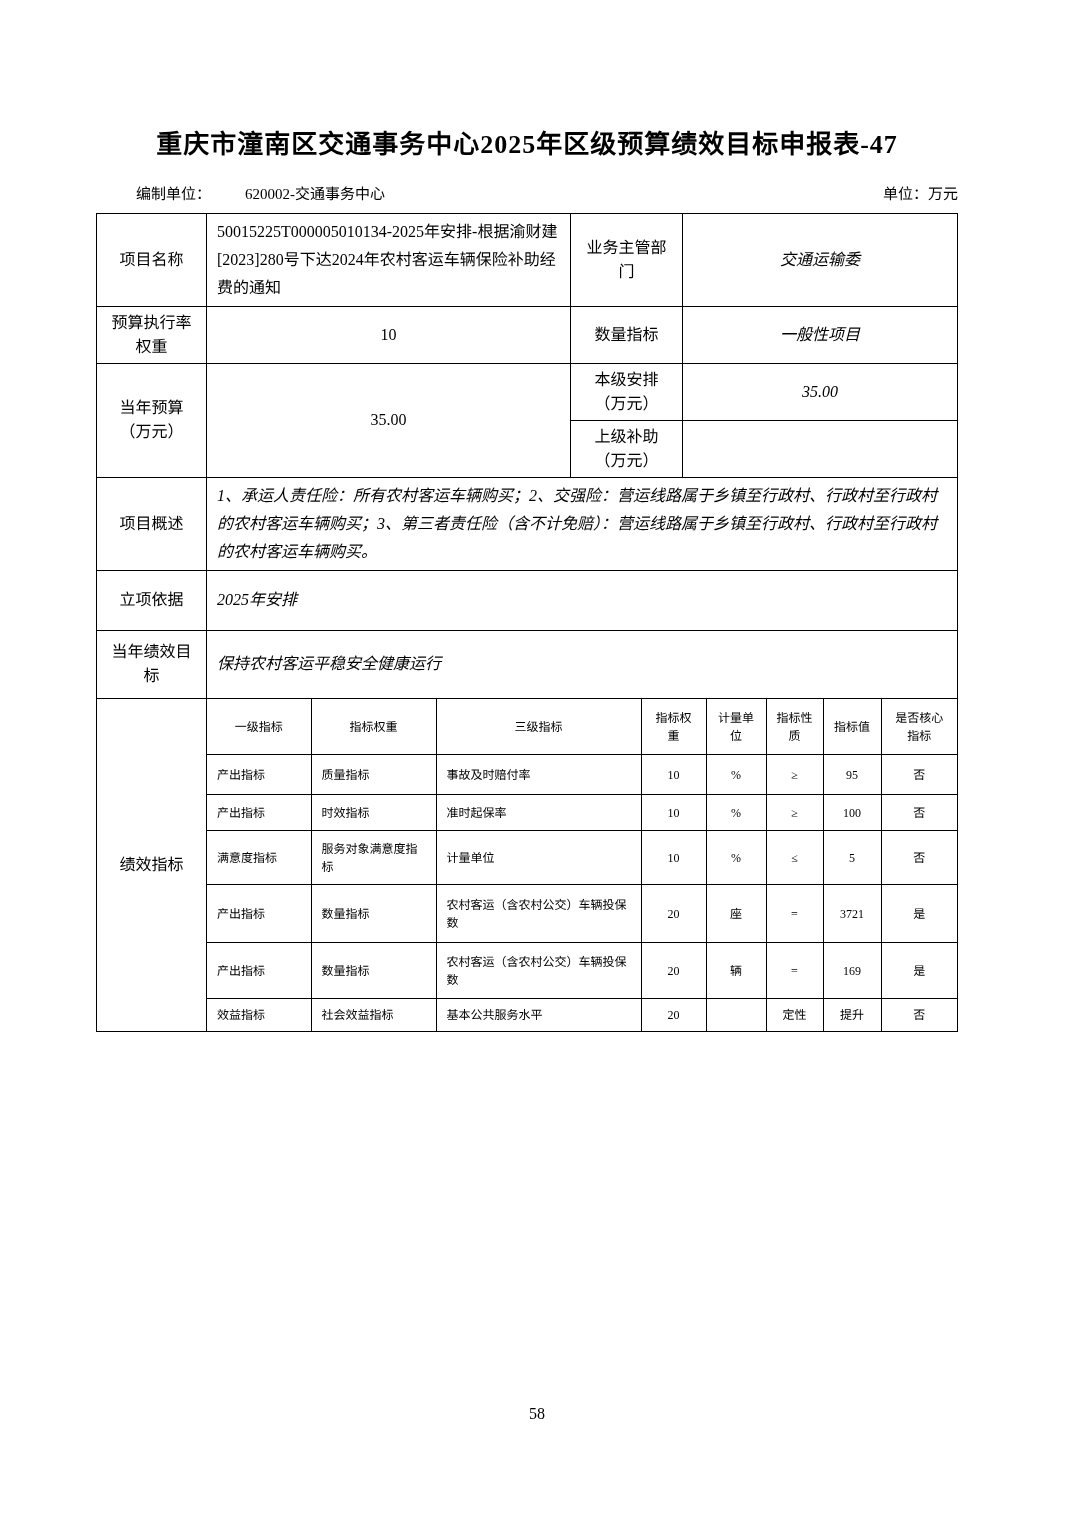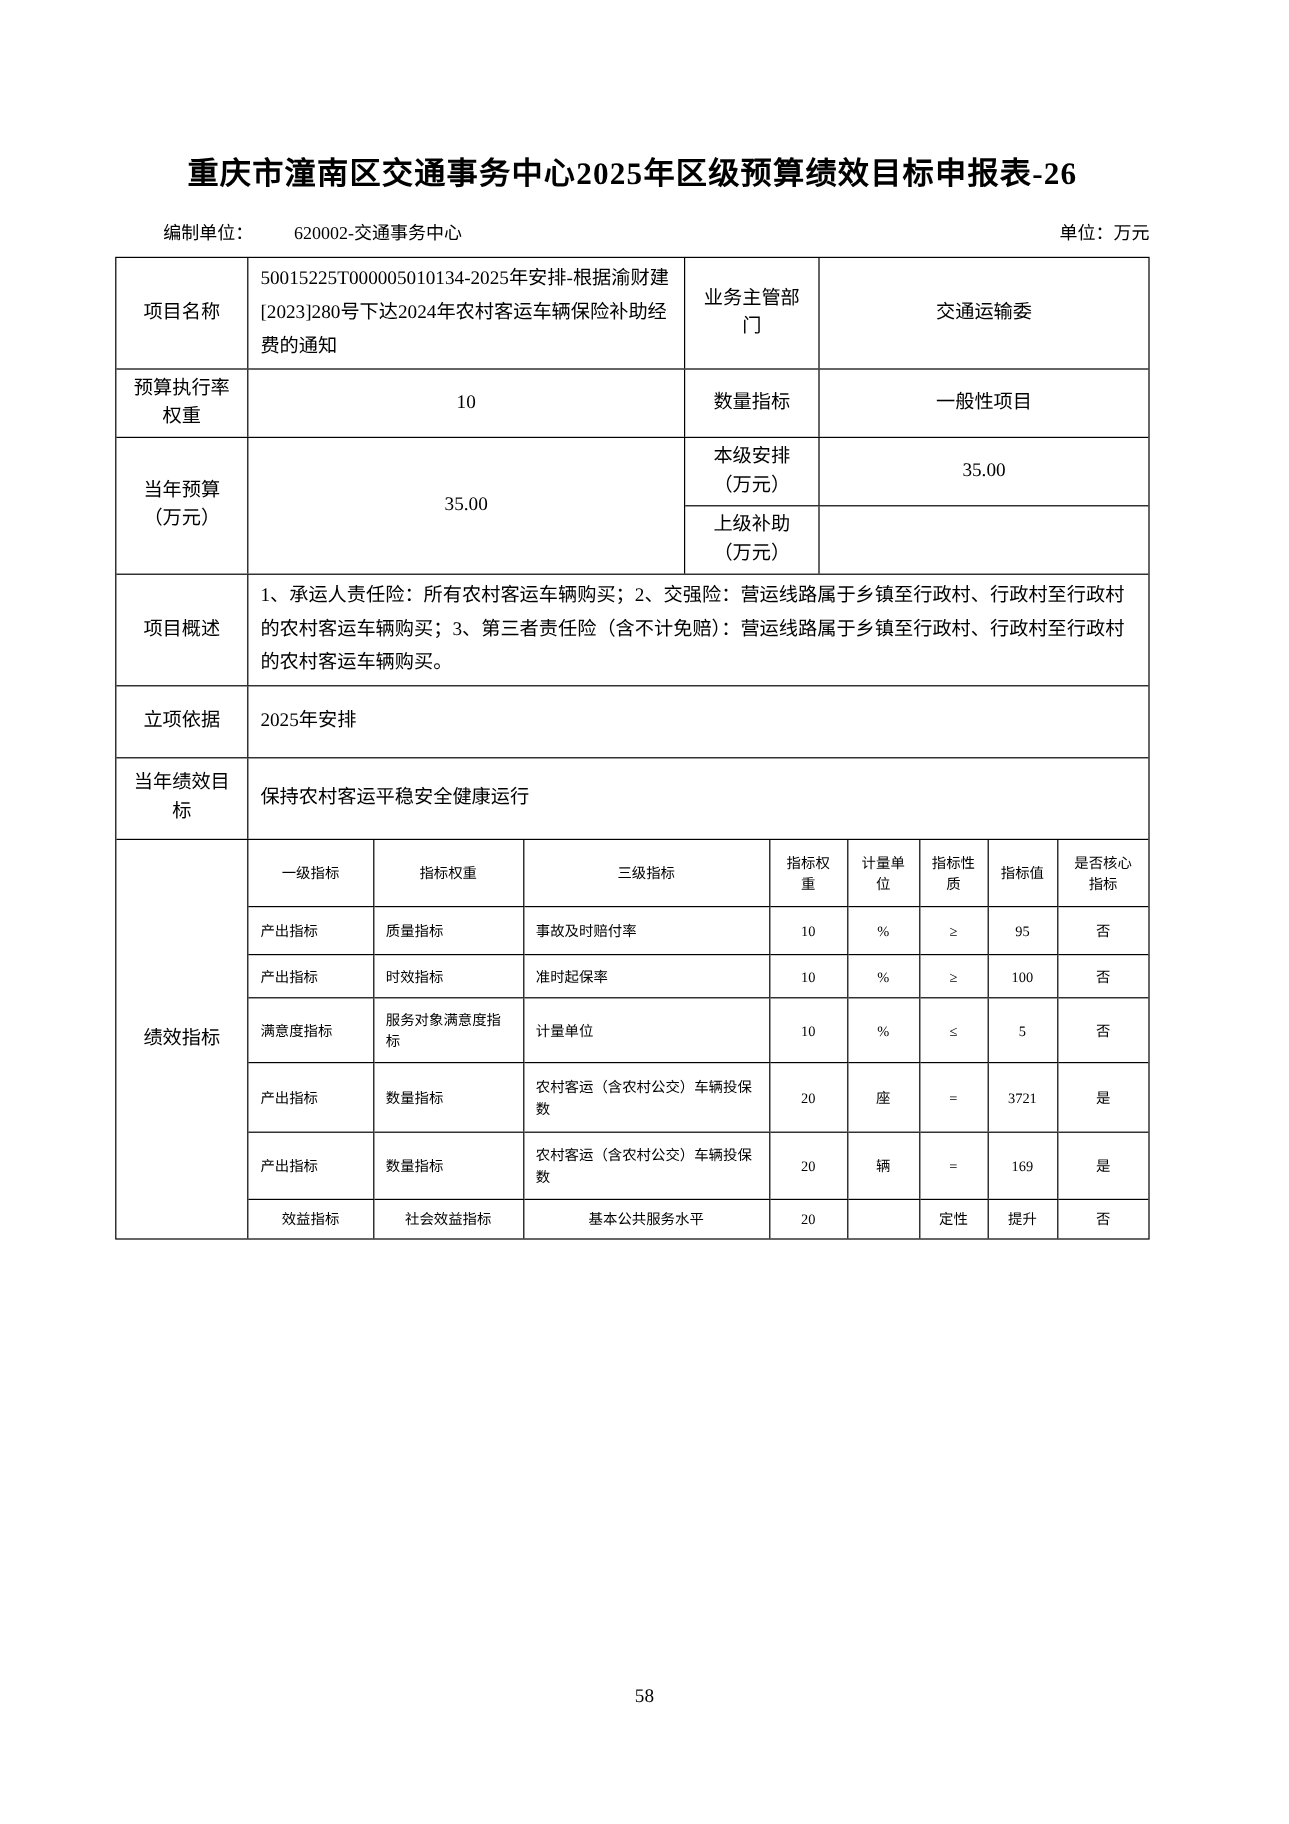--- a/index.html
+++ b/index.html
@@ -42,21 +42,21 @@
   .row { display:flex; border-bottom:1px solid #000; align-items:stretch; }
   .row:last-child { border-bottom:none; }
 
   .c {
     border-right:1px solid #000;
     display:flex; align-items:center; justify-content:center;
     text-align:center;
     padding:4px 10px;
     flex:none;
   }
-  .c.last { border-right:none; flex:1; }
+  .c.last { border-right:none; flex:1;font-style:italic; }
   .c.left { justify-content:flex-start; text-align:left; }
   .lh-lg { line-height:1.75; }
 
   .w-label { width:110px; }
   .w-b     { width:364px; }
   .w-c     { width:112px; }
 
   .r1 { min-height:84px; }
   .r2 { min-height:57px; }
   .r3 { min-height:113px; }
@@ -78,36 +78,36 @@
   }
   .ind th, .ind td {
     border-left:1px solid #000;
     border-bottom:1px solid #000;
     padding:4px 10px;
     text-align:center;
     vertical-align:middle;
     font-weight:normal;
   }
   .ind th:first-child, .ind td:first-child { border-left:none; }
-  .ind tr:last-child td { border-bottom:none;text-align:center; }
+  .ind tr:last-child td { border-bottom:none; }
   .ind .left { text-align:left; }
 
   .page-num {
     position:absolute; top:1405px; left:0;
     width:100%; text-align:center;
     font-size:16px;
   }
 </style>
 </head>
 <body>
 
 <div class="page">
   <div class="content">
 
-    <div class="title">重庆市潼南区交通事务中心2025年区级预算绩效目标申报表-26</div>
+    <div class="title">重庆市潼南区交通事务中心2025年区级预算绩效目标申报表-47</div>
 
     <div class="meta">
       <div class="meta-left">
         <span>编制单位：</span><span class="value">620002-交通事务中心</span>
       </div>
       <div class="meta-right">单位：万元</div>
     </div>
 
     <div class="grid">
 

